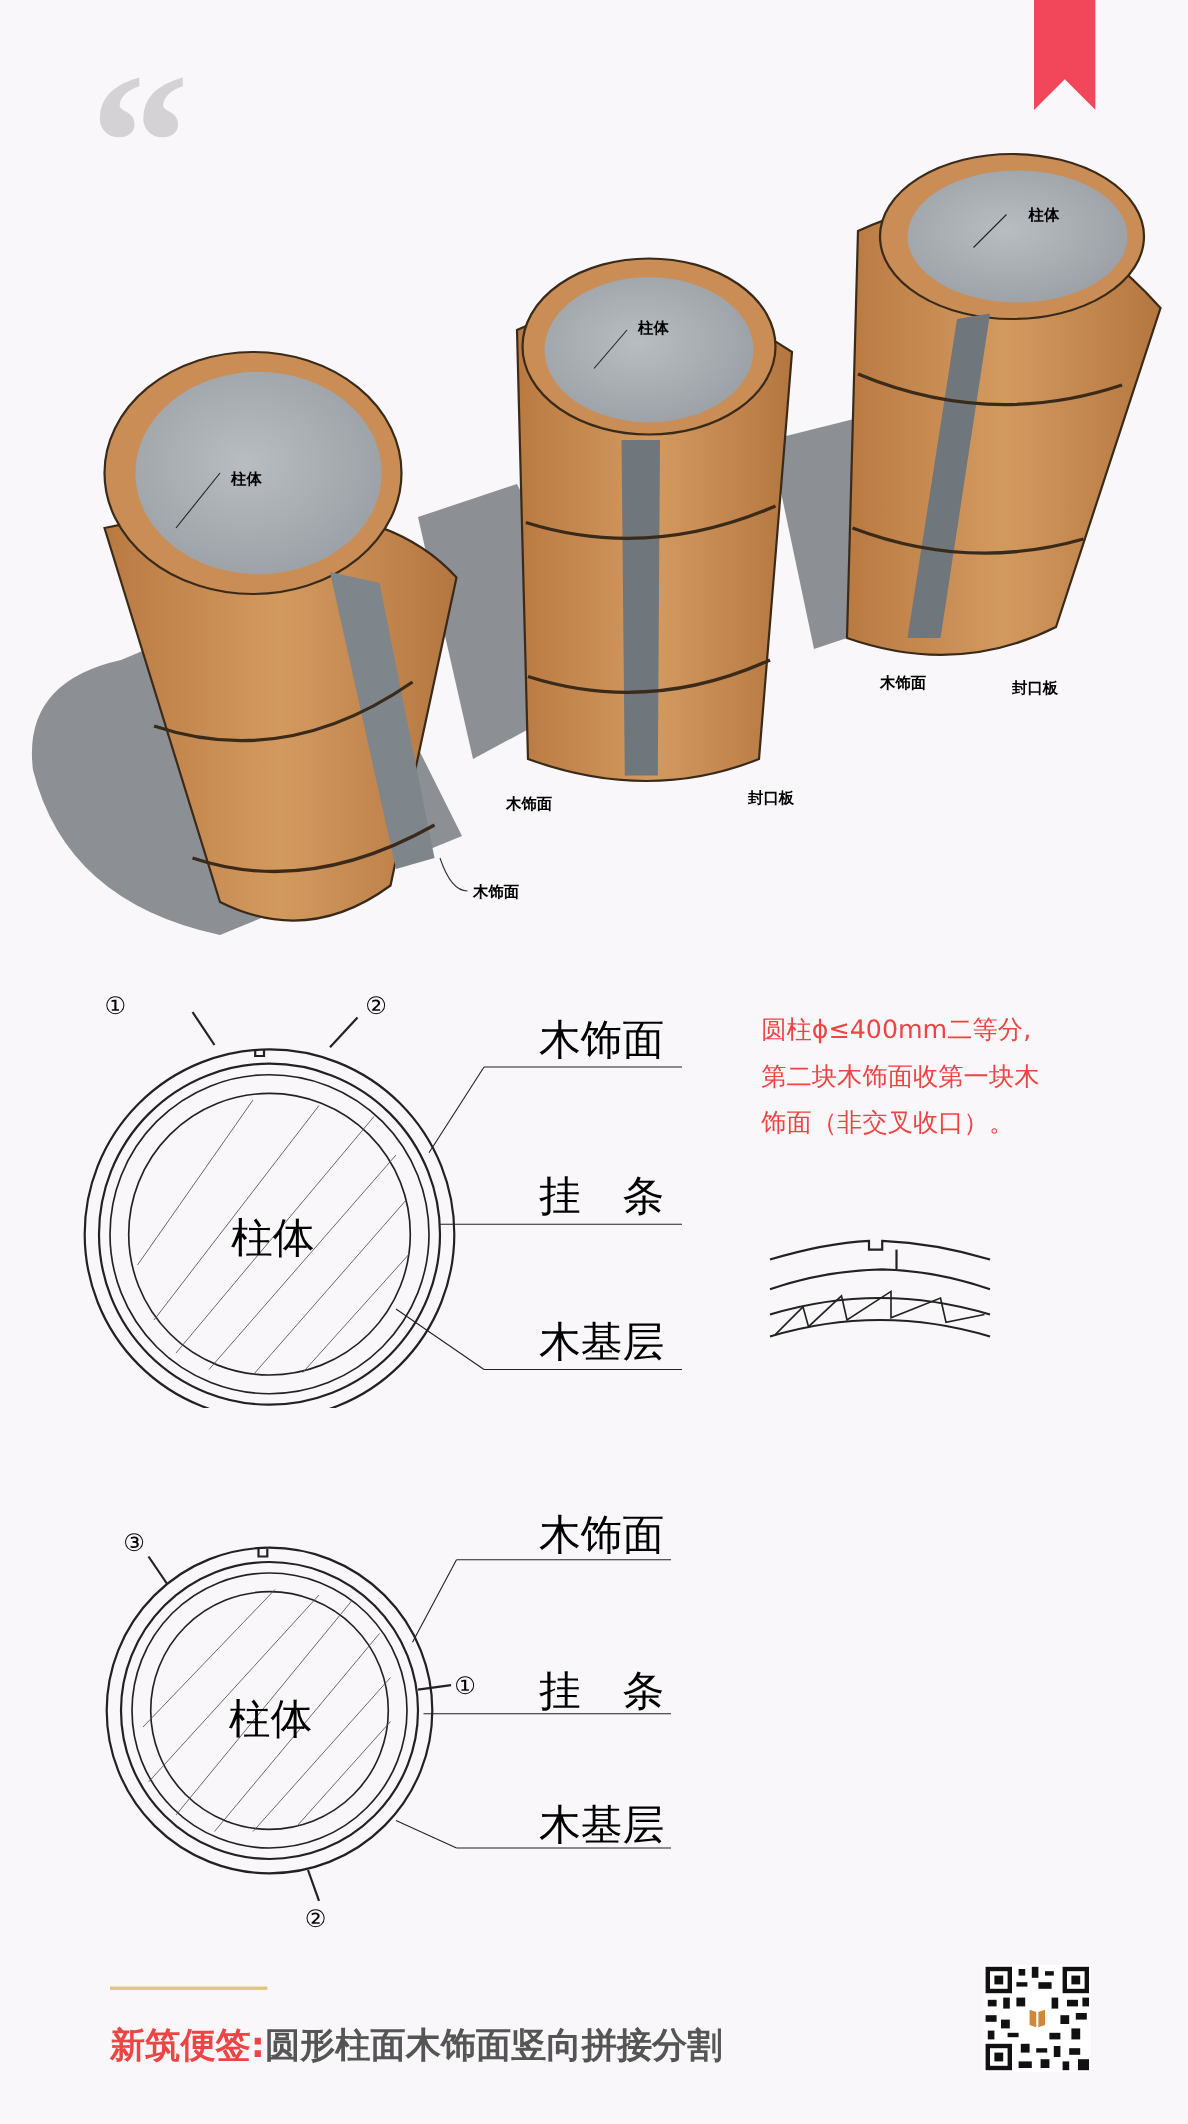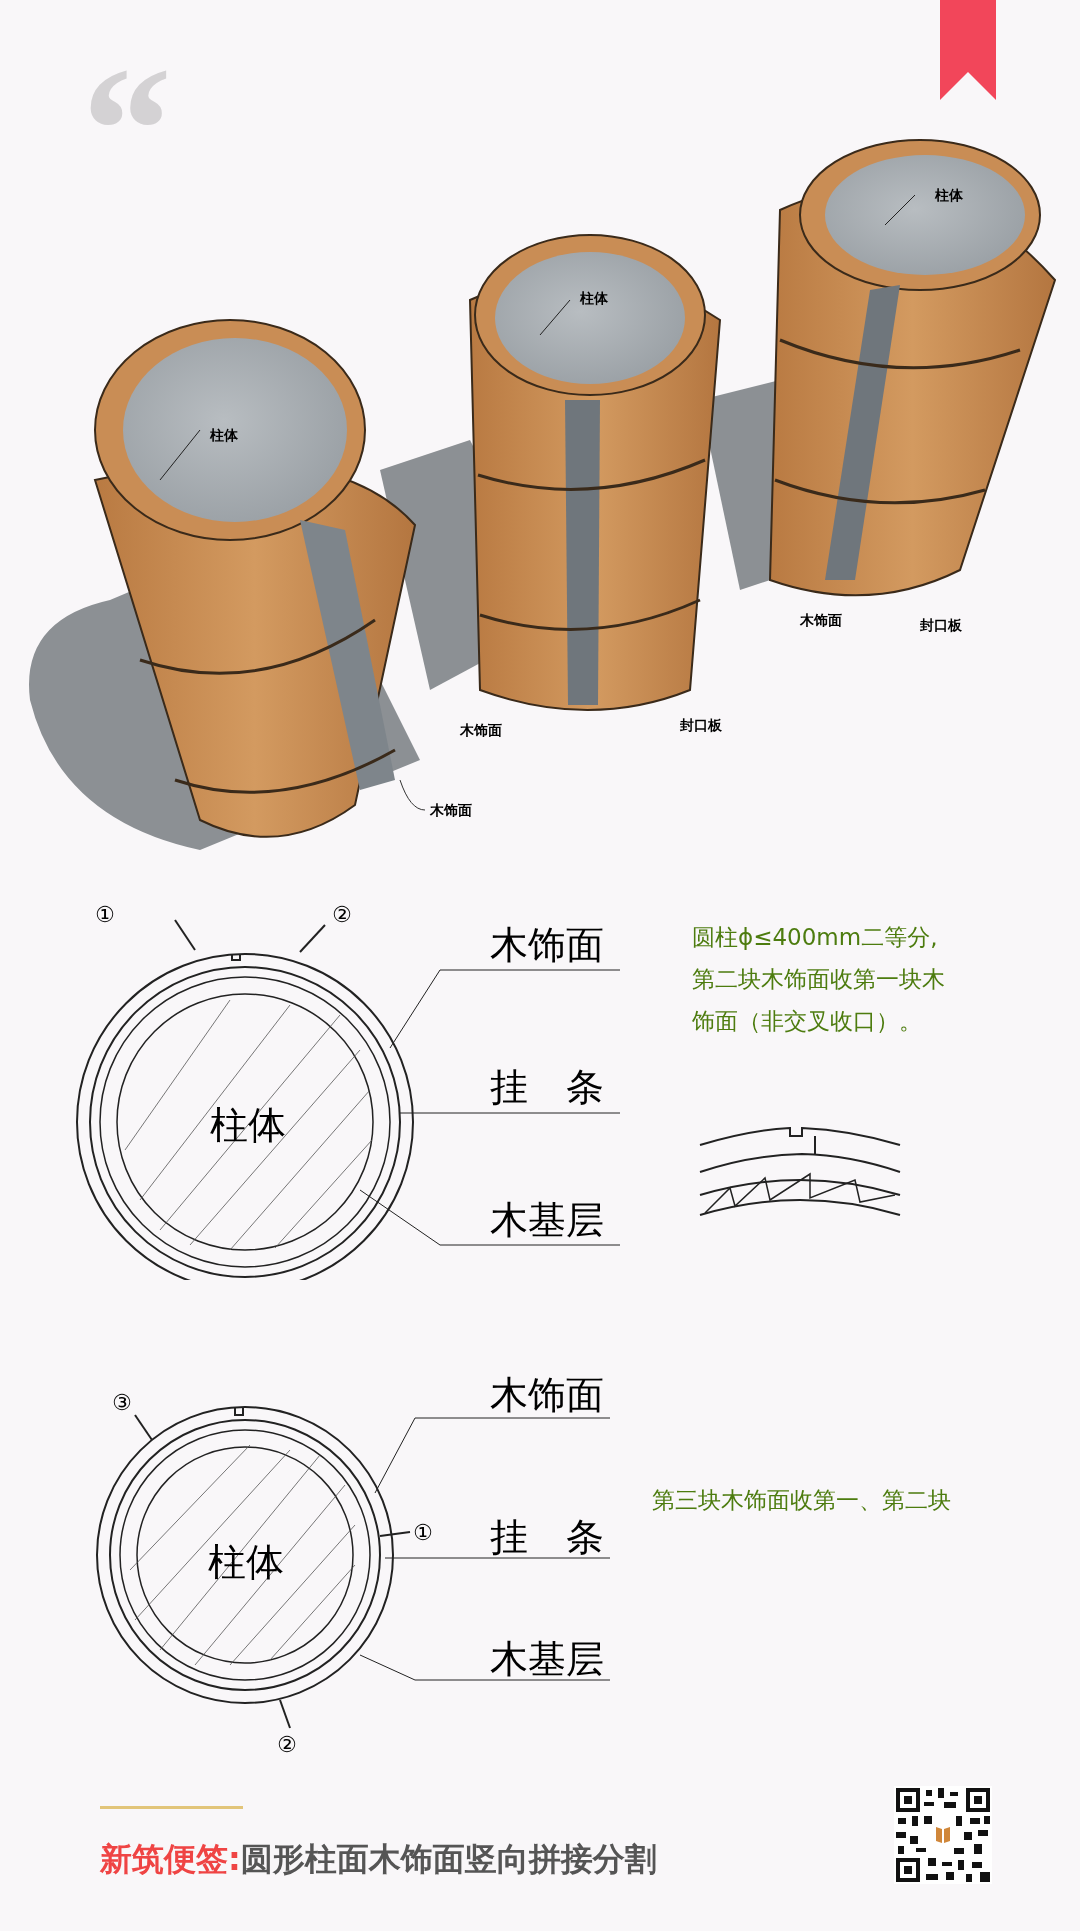--- a/index.html
+++ b/index.html
@@ -2,21 +2,21 @@
 <html><head>
 <meta charset="utf-8">
 <style>
   html,body{margin:0;padding:0;}
   body{width:1080px;height:1931px;background:#f9f7f9;position:relative;overflow:hidden;font-family:"DejaVu Sans","Liberation Sans",sans-serif;}
   .abs{position:absolute;}
   .quote{left:82px;top:40px;font-family:"Liberation Serif","DejaVu Serif",serif;font-size:180px;line-height:180px;color:#d4d2d4;font-weight:bold;}
   .bookmark{left:940px;top:0;width:56px;height:100px;}
   .render{left:0;top:120px;width:1080px;height:740px;}
   .label3d{font-family:"DejaVu Serif",serif;font-size:14px;color:#333;font-weight:bold;}
-  .desc{font-size:23px;line-height:42px;color:#4d7c0f;font-family:"DejaVu Sans",sans-serif;}
+  .desc{font-size:23px;line-height:42px;color:#ef4444;font-family:"DejaVu Sans",sans-serif;}
   .plan-label{font-family:"DejaVu Serif","Liberation Serif",serif;font-size:38px;color:#333;}
   .footer-line{left:100px;top:1806px;width:143px;height:3px;background:#e2c57a;}
   .footer-title{left:100px;top:1838px;font-size:32px;color:#333;white-space:nowrap;}
   .footer-title .brand{font-weight:bold;color:#ef4444;}
   .footer-title .sub{color:#555;font-weight:bold;}
   .qr{left:894px;top:1786px;width:98px;height:98px;}
 </style>
 </head>
 <body>
 
@@ -158,21 +158,20 @@
   <text x="32" y="50" font-size="22" font-family="DejaVu Sans, sans-serif">③</text>
   <text x="333" y="180" font-size="22" font-family="DejaVu Sans, sans-serif">①</text>
   <text x="197" y="392" font-size="22" font-family="DejaVu Sans, sans-serif">②</text>
   <text x="128" y="215" class="plan-label">柱体</text>
   <text x="410" y="48" class="plan-label">木饰面</text>
   <text x="410" y="190" class="plan-label">挂　条</text>
   <text x="410" y="312" class="plan-label">木基层</text>
 </svg>
 
 <div class="abs desc" style="left:652px;top:1479px;">
-  <div>第三块木饰面收第一、第二块</div>
 </div>
 
 <div class="abs footer-line"></div>
 <div class="abs footer-title">
   <span class="brand">新筑便签:</span><span class="sub">圆形柱面木饰面竖向拼接分割</span>
 </div>
 
 <svg class="abs qr" viewBox="0 0 98 98">
   <rect width="98" height="98" fill="#fff"></rect>
   <g fill="#111">

